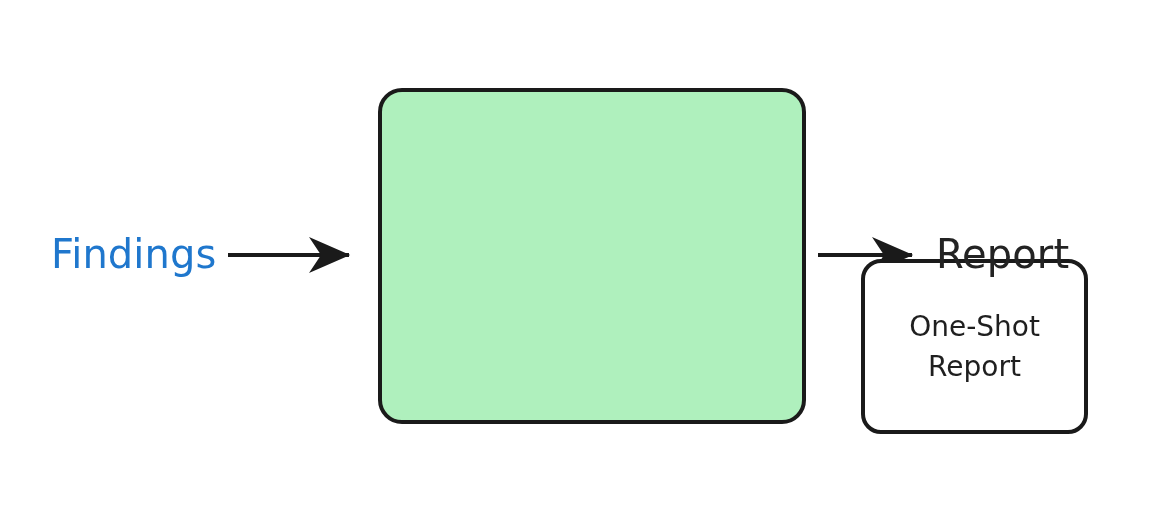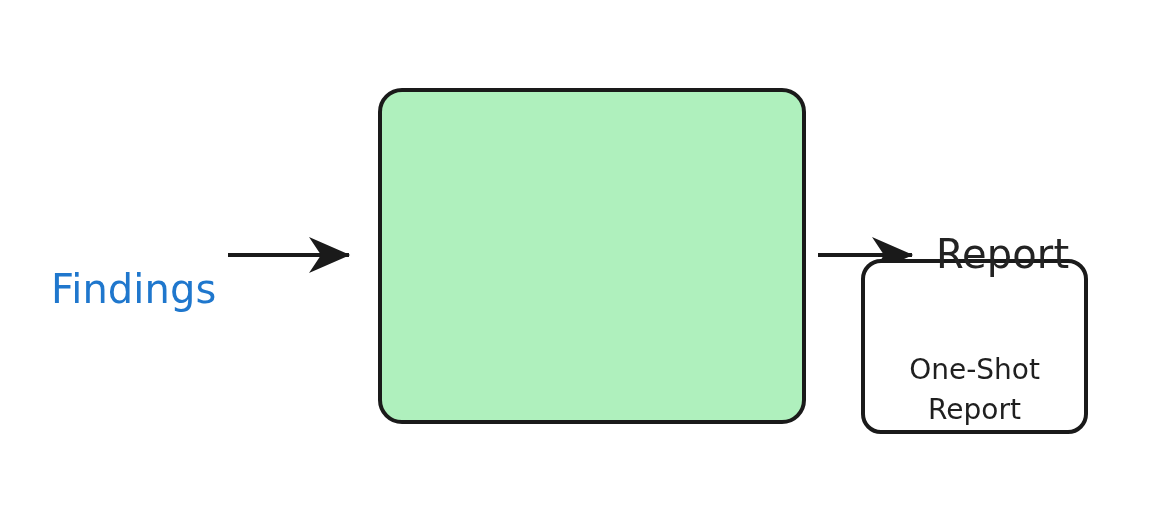--- a/index.html
+++ b/index.html
@@ -32,21 +32,20 @@
     font-family: "DejaVu Sans", sans-serif;
     font-size: 40px;
     font-weight: 400;
     letter-spacing: 0.1px;
     line-height: 1;
   }
   #findings-label {
     left: 51px;
     top: 234px;
     color: #1f77cd;
-    margin-top: 35px;
   }
   #report-label {
     left: 936px;
     top: 234px;
     color: #232323;
   }
 
   
   #outer-box {
     position: absolute;
@@ -67,21 +66,21 @@
     top: 167px;
     width: 227px;
     height: 175px;
     box-sizing: border-box;
     background: #ffffff;
     border: 4px solid #1a1a1a;
     border-radius: 20px;
     display: flex;
     flex-direction: column;
     align-items: center;
-    justify-content: flex-end;
+    justify-content: center;
   }
   .node-line {
     font-family: "DejaVu Sans", sans-serif;
     font-size: 28px;
     font-weight: 400;
     color: #1f1f1f;
     line-height: 40px;
     white-space: nowrap;
     text-align: center;
   }

